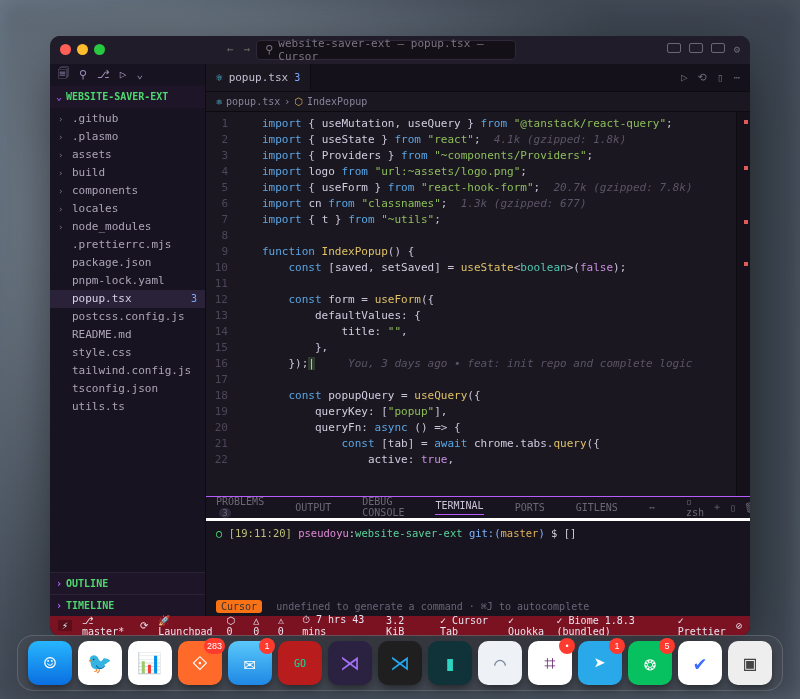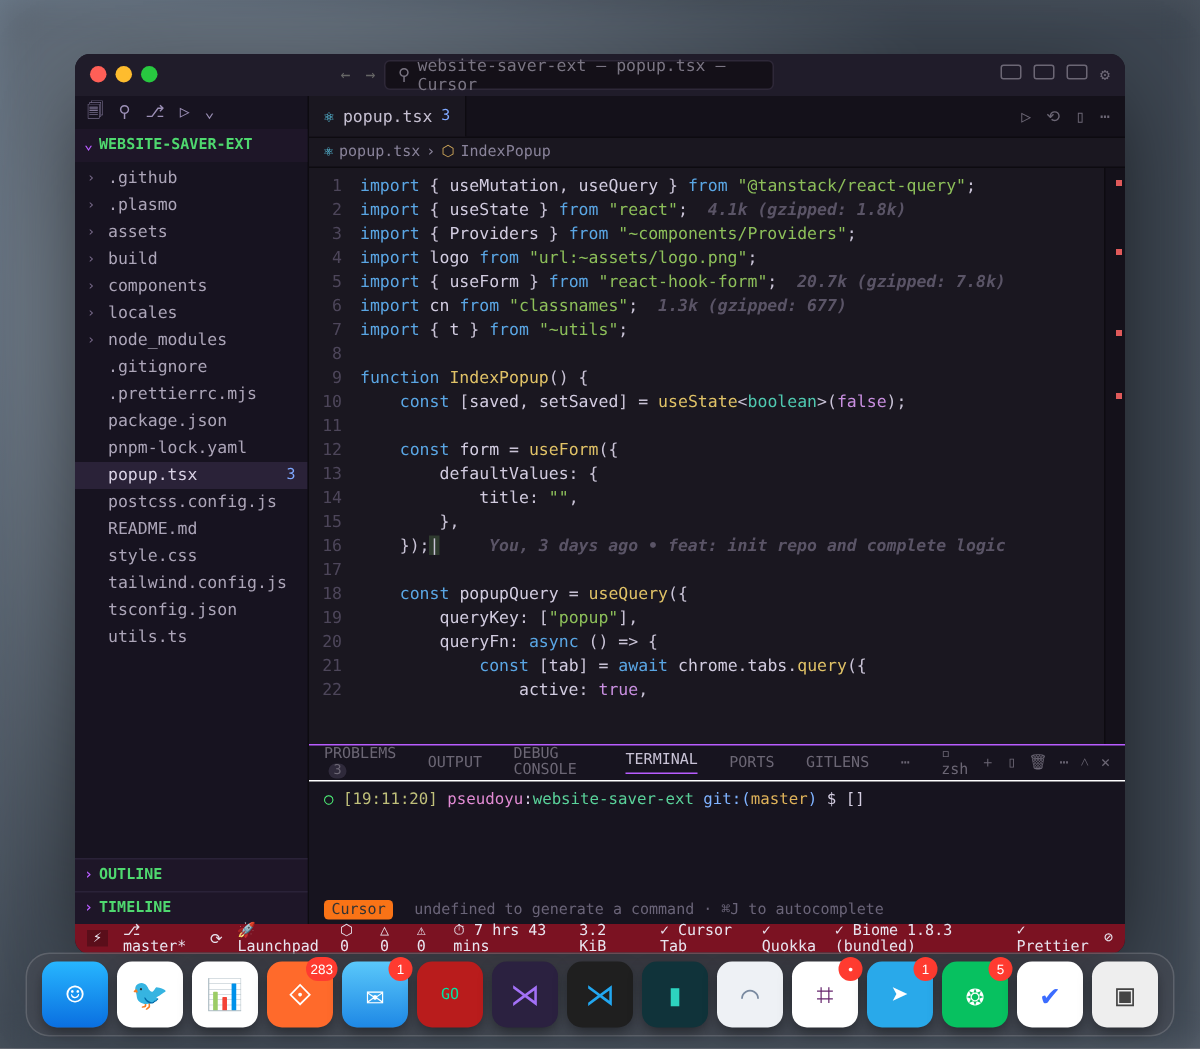--- a/index.html
+++ b/index.html
@@ -72,28 +72,28 @@
     display:flex; align-items:center; gap:6px;
     padding:0 10px; background:#1a1720; color:#c5bfd1;
     border-right:1px solid #0d0b10;
   }
   .tab .tbadge { color:#7fa8ff; font-size:10px; }
   .tab-actions { margin-left:auto; display:flex; align-items:center; gap:10px; padding:0 10px; color:#6c6775; }
   .breadcrumb { height:20px; display:flex; align-items:center; gap:4px; padding:0 10px; color:#89839a; font-size:10px; border-bottom:1px solid #0d0b10;}
   .code { flex:1; overflow:hidden; display:flex; line-height:16px; font-size:11px; position:relative; }
   .gutter { width:30px; text-align:right; color:#4d465a; padding:4px 8px 0 0; }
   .gutter div{height:16px;}
-  .src { flex:1; padding:4px 0 0 4px; color:#c9c3d6; white-space:pre; position:relative; overflow:hidden;}
+  .src { flex:1; padding:4px 0 0 4px; color:#c9c3d6; white-space:pre; position:relative; overflow:hidden;margin-left:22px;}
   .src div{height:16px;}
-  .kw{color:#5aa6e4;} .str{color:#8dbf5a;} .fn{color:#e0c267;} .id{color:#d2cce0;} .cm{color:#5a5466; font-style:italic;font-weight:bold;} .num{color:#c98fe0;} .ty{color:#4fc9b0;}
+  .kw{color:#5aa6e4;} .str{color:#8dbf5a;} .fn{color:#e0c267;} .id{color:#d2cce0;} .cm{color:#5a5466; font-style:italic;} .num{color:#c98fe0;} .ty{color:#4fc9b0;}
   .minimap { width:14px; background:#14111a; border-left:1px solid #0d0b10; position:relative;}
   .mm-err{position:absolute; right:2px; width:4px; height:4px; background:#e05a5a;}
   
   .panel { height:120px; background:#17141f; border-top:1px solid #b85cff; display:flex; flex-direction:column;}
-  .panel-tabs { height:24px; display:flex; align-items:center; gap:21px; padding:0 10px; color:#6c6775; font-size:10px; border-bottom:1px solid #ffffff;}
+  .panel-tabs { height:24px; display:flex; align-items:center; gap:31px; padding:0 10px; color:#6c6775; font-size:10px; border-bottom:3px solid #ffffff;}
   .panel-tabs .ptab.active{ color:#c9c3d6; border-bottom:1px solid #b85cff; padding-bottom:3px;}
   .panel-tabs .pcount { display:inline-block; min-width:12px; text-align:center; border-radius:6px; background:#2f2a3b; margin-left:3px; font-size:9px; padding:0 3px;}
   .panel-right { margin-left:auto; display:flex; gap:8px; align-items:center;}
   .term { flex:1; padding:6px 10px; color:#a7a1b4; font-size:10.5px;}
   .term .time{color:#bfbf7a;} .term .user{color:#e28bd4;} .term .proj{color:#5ad29a;} .term .git{color:#7fb2ff;} .term .br{color:#e0b35a;} .term .sym{color:#d4cde1;}
   .hint { padding:2px 10px 4px; color:#6a6478; font-size:10px;}
   .hint .pill { background:#f97316; color:#333; border-radius:3px; padding:1px 5px; margin-right:8px;}
   
   .status { height:20px; background:#7b1222; color:#e8e4ef; display:flex; align-items:center; gap:10px; padding:0 8px; font-size:10px;}
   .status .sitem{display:flex; align-items:center; gap:3px;}
@@ -183,24 +183,20 @@
             <span class="gi">›</span>
             <span>components</span>
           </div>
           <div class="tree-item">
             <span class="gi">›</span>
             <span>locales</span>
           </div>
           <div class="tree-item">
             <span class="gi">›</span>
             <span>node_modules</span>
-          </div>
-          <div class="tree-item">
-            <span class="gi"></span>
-            <span>.gitignore</span>
           </div>
           <div class="tree-item">
             <span class="gi"></span>
             <span>.prettierrc.mjs</span>
           </div>
           <div class="tree-item">
             <span class="gi"></span>
             <span>package.json</span>
           </div>
           <div class="tree-item">

